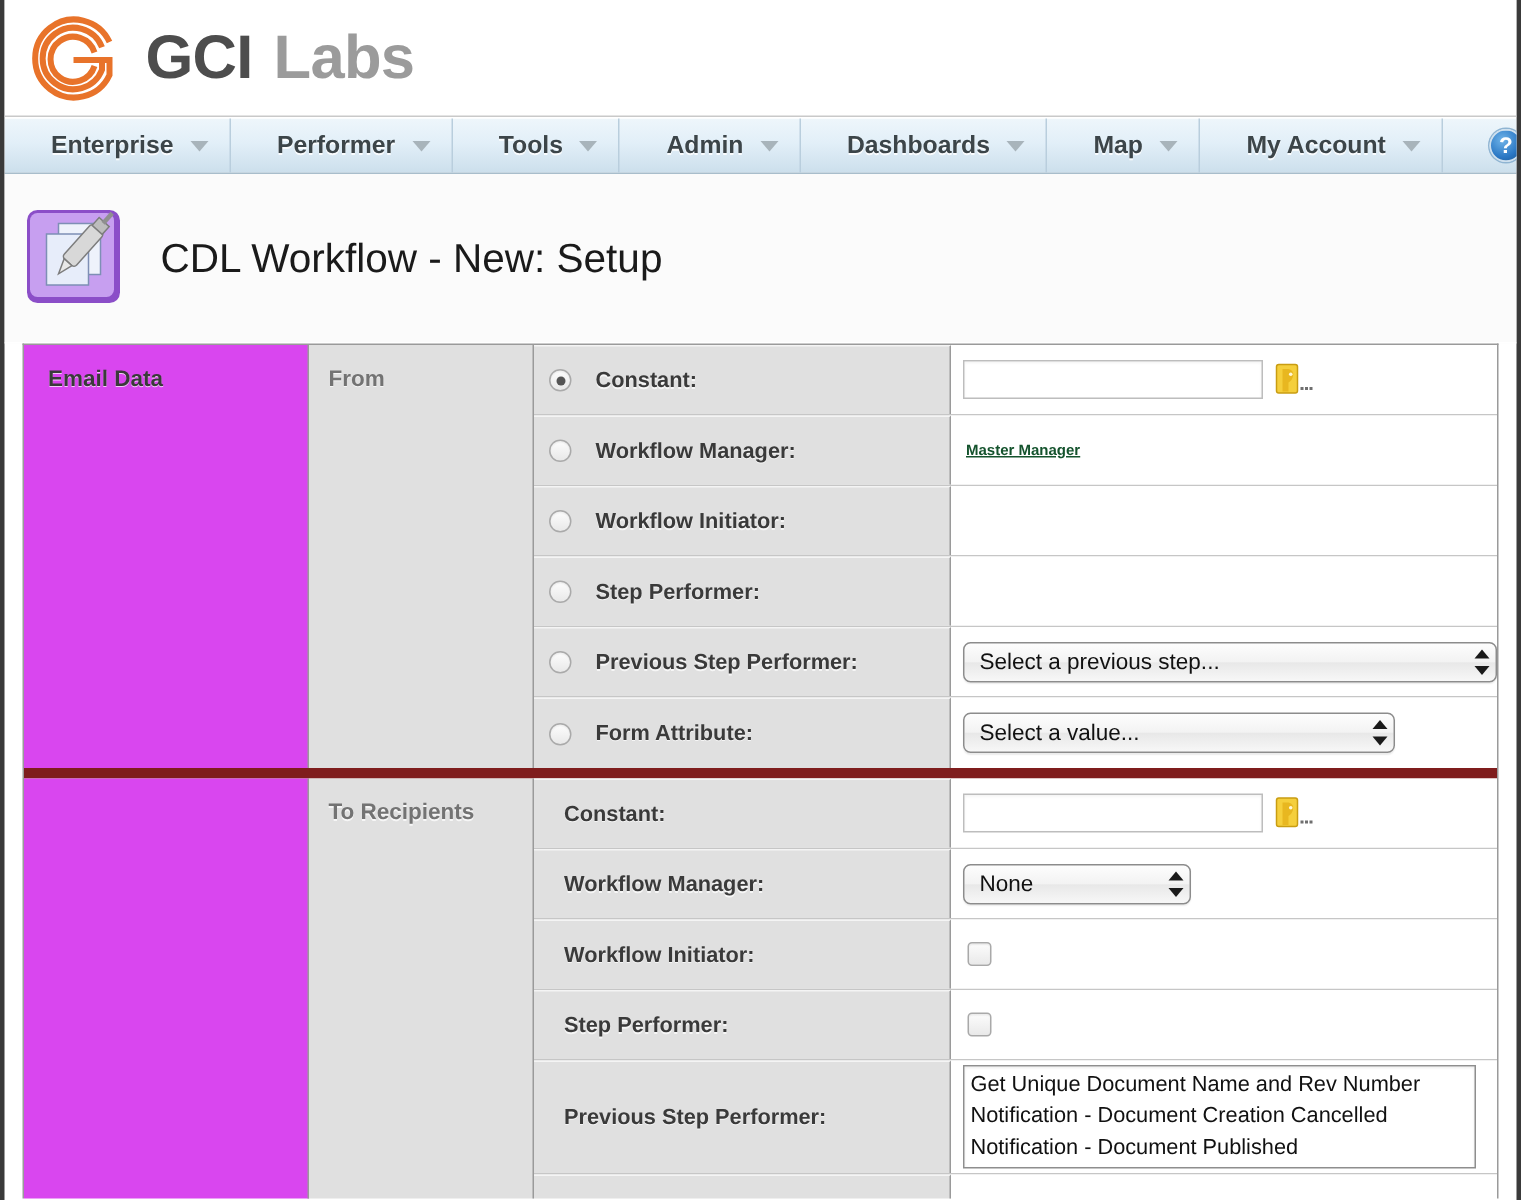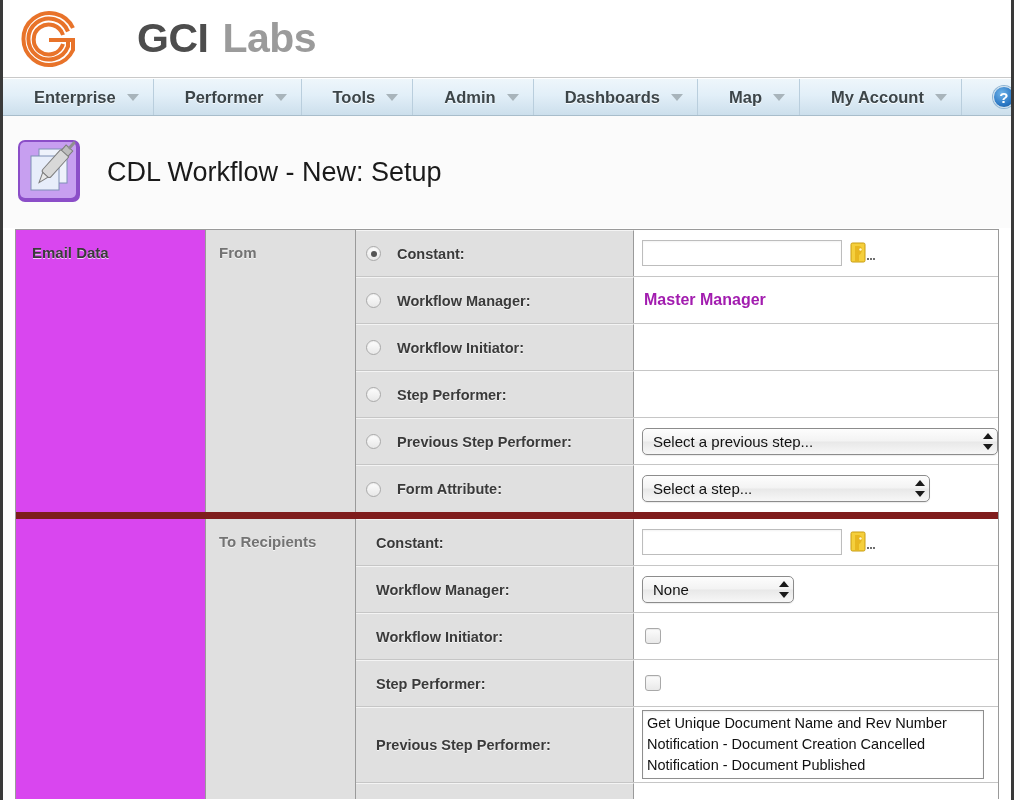--- a/index.html
+++ b/index.html
@@ -21,21 +21,20 @@
   }
 
   
   .logobar {
     height: 78px;
     background: #ffffff;
     display: flex;
     align-items: center;
     padding-left: 12px;
     border-bottom: 1px solid #c9c9c9;
-    gap: 40px;
   }
   .logo-mark { width: 66px; height: 62px; flex: 0 0 auto; }
   .logo-text {
     margin-left: 16px;
     font-size: 41px;
     font-weight: bold;
     letter-spacing: -0.5px;
     line-height: 1;
     white-space: nowrap;
   }
@@ -243,22 +242,23 @@
     border: 1px solid #8e8e8e;
     background: #ffffff;
     box-shadow: inset 0 1px 2px rgba(0,0,0,0.08);
     padding: 2px 4px 2px 2px;
     font-size: 14.5px; color: #111111;
     line-height: 21px;
   }
   .listbox .li { white-space: nowrap; padding-left: 2px; }
 
   .bold-val {
-    font-size: 16px; font-weight: bold; color: #a21caf;
+    font-size: 10px; font-weight: bold; color: #14532d;
     padding-left: 2px;
+    text-decoration: underline;
   }
 </style>
 </head>
 <body>
 
 <div id="page">
 
   <div class="logobar">
     <span class="logo-mark">
       <svg width="66" height="62" viewBox="0 0 66 62">
@@ -396,21 +396,21 @@
           </div>
         </div>
 
         <div class="frow">
           <div class="fname">
             <span class="radio"></span>
             <span class="fname-text">Form Attribute:</span>
           </div>
           <div class="fval">
             <div class="sel sel-val">
-              <span class="selv">Select a step...</span>
+              <span class="selv">Select a value...</span>
               <span class="stepper"></span>
             </div>
           </div>
         </div>
 
       </div>
     </div>
 
     <div class="trow" style="border-top:7px solid #7f1d1d;">
       <div class="grp-label"></div>

